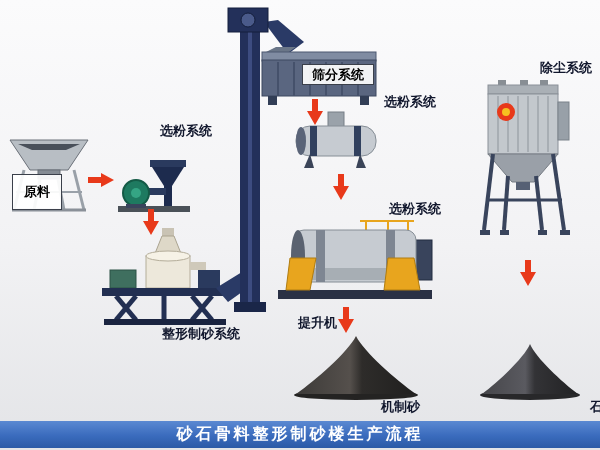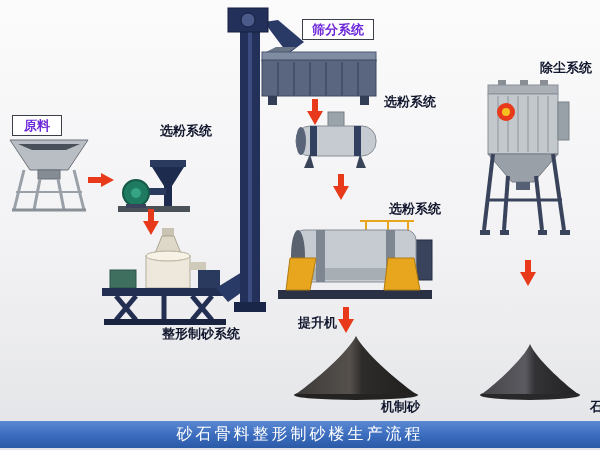--- a/index.html
+++ b/index.html
@@ -4,25 +4,25 @@
 <style>
   * { margin:0; padding:0; box-sizing:border-box; }
   body { font-family:"Liberation Sans","DejaVu Sans",sans-serif; background:#ffffff; }
   .stage { position:relative; width:600px; height:450px; overflow:hidden;
            background:linear-gradient(180deg,#fbfbfc 0%,#f2f2f4 55%,#e3e4e7 100%); }
   .abs { position:absolute; }
   .label { position:absolute; font-weight:bold; font-size:13px; color:#10162c; white-space:nowrap;padding-left:48px; }
   .center { text-align:center; }
   .label-box { position:absolute; display:flex; align-items:center; justify-content:center;
                border:1px solid #3a3f4a; background:rgba(255,255,255,.92);
-               font-weight:bold; font-size:13px; color:#6d28d9; }
+               font-weight:bold; font-size:13px; color:#000000;margin-top:45px; }
   .banner { position:absolute; left:0; right:0; bottom:2px; height:27px;
             display:flex; align-items:center; justify-content:center;
             background:linear-gradient(180deg,#5b89d2 0%,#3a6bbd 55%,#2b5aa6 100%);
-            color:#ffffff; font-size:16px; font-weight:normal; letter-spacing:3px; }
+            color:#ffffff; font-size:16px; font-weight:bold; letter-spacing:3px; }
 </style>
 </head>
 <body>
 
 <div class="stage">
 
   <svg class="abs" style="left:264px;top:20px" width="40" height="36" viewBox="0 0 40 36">
     <polygon points="0,2 14,0 40,22 24,34" fill="#2a3a66"></polygon>
   </svg>
 
@@ -198,21 +198,21 @@
   <svg class="abs" style="left:333px;top:172px" width="16" height="30" viewBox="0 0 16 26">
     <polygon points="5,0 11,0 11,12 16,12 8,26 0,12 5,12" fill="#e8391a"></polygon>
   </svg>
   <svg class="abs" style="left:338px;top:305px" width="16" height="30" viewBox="0 0 16 26">
     <polygon points="5,0 11,0 11,12 16,12 8,26 0,12 5,12" fill="#e8391a"></polygon>
   </svg>
   <svg class="abs" style="left:520px;top:258px" width="16" height="30" viewBox="0 0 16 26">
     <polygon points="5,0 11,0 11,12 16,12 8,26 0,12 5,12" fill="#e8391a"></polygon>
   </svg>
 
-  <div class="label-box" style="left:12px;top:115px;width:50px;height:21px">原料</div>
+  <div class="label-box" style="left:12px;top:129px;width:50px;height:36px">原料</div>
 
   <div class="label center" style="left:112px;top:123px;width:78px;line-height:16px">
     <div>选粉系统</div>
   </div>
 
   <div class="label-box" style="left:302px;top:19px;width:72px;height:21px">筛分系统</div>
 
   <div class="label" style="left:336px;top:93px">选粉系统</div>
 
   <div class="label" style="left:492px;top:59px">除尘系统</div>

